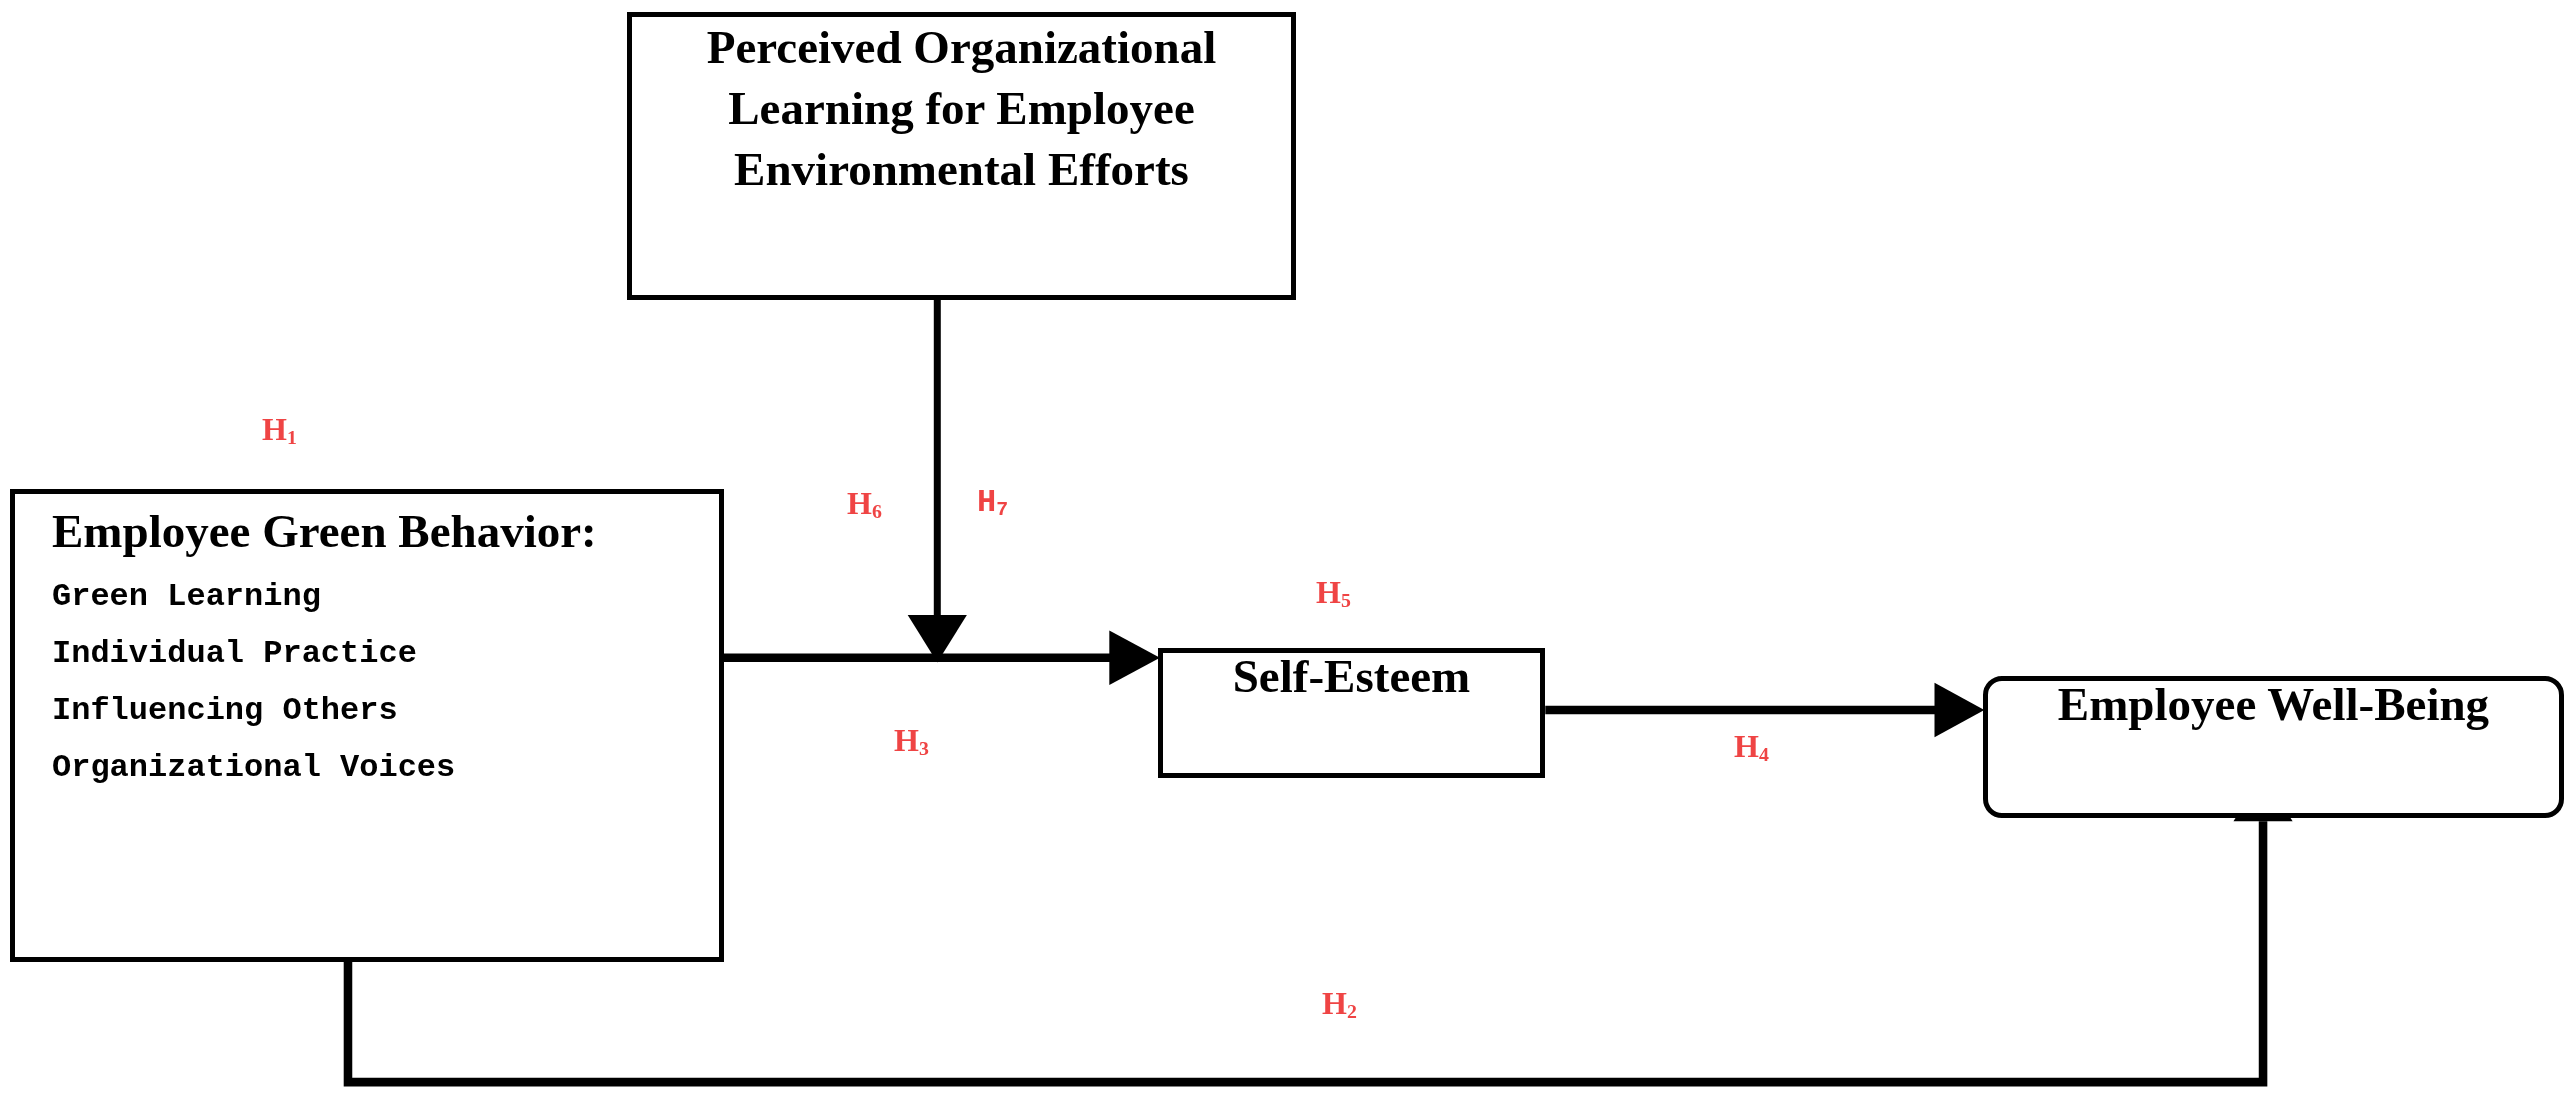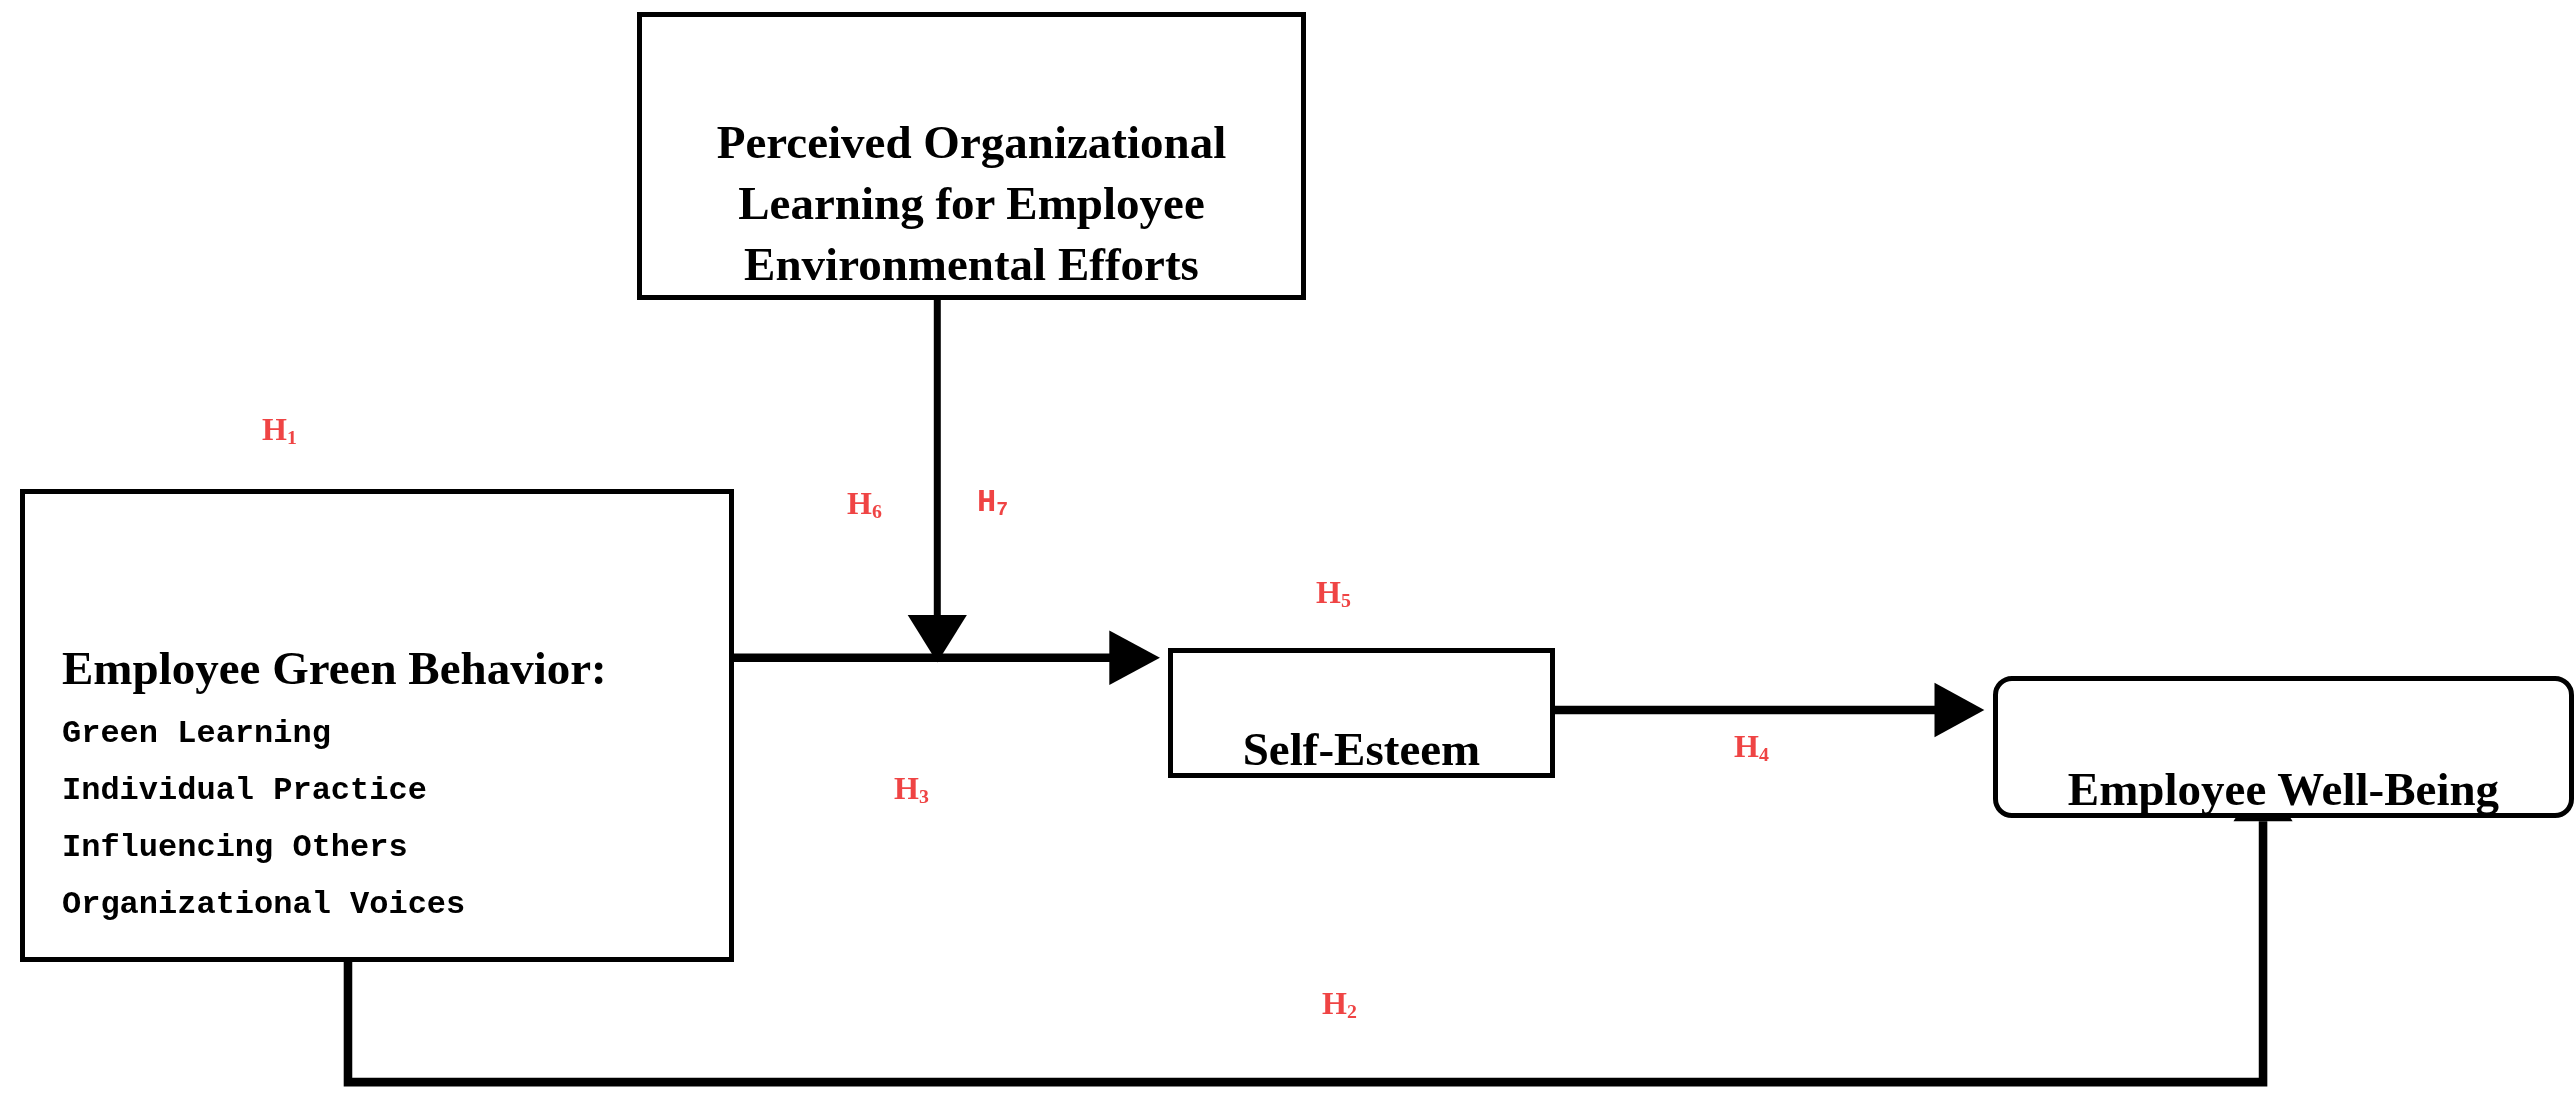--- a/index.html
+++ b/index.html
@@ -24,24 +24,23 @@
     width: 2576px;
     height: 1100px;
   }
   .node-box {
     position: absolute;
     box-sizing: border-box;
     border: 5.4px solid #000000;
     background: #ffffff;
     display: flex;
     flex-direction: column;
-    justify-content: flex-end;
+    justify-content: flex-start;
     color: #000000;
     font-weight: bold;
-    margin-left: 10px;
   }
   
   #box-pos {
     left: 627px;
     top: 11.7px;
     width: 669px;
     height: 288px;
     align-items: center;
     text-align: center;
     padding: 0 17px;
@@ -116,21 +115,21 @@
   .hlabel sub {
     font-size: 0.62em;
     vertical-align: baseline;
     position: relative;
     top: 0.22em;
     font-weight: bold;
   }
   #h1 { left: 262px; top: 413px; }
   #h6 { left: 847px; top: 487px; }
   #h7 { left: 977px; top: 487px; font-family: Liberation Mono, monospace; }
-  #h3 { left: 894px; top: 724px; margin-top: 48px; }
+  #h3 { left: 894px; top: 724px; }
   #h5 { left: 1316px; top: 576px; }
   #h4 { left: 1734px; top: 730px; }
   #h2 { left: 1322px; top: 987px; }
 </style>
 </head>
 <body>
 
 <div id="canvas">
 
   <svg class="svg-layer" viewBox="0 0 3309 1413" preserveAspectRatio="none" xmlns="http://www.w3.org/2000/svg">

